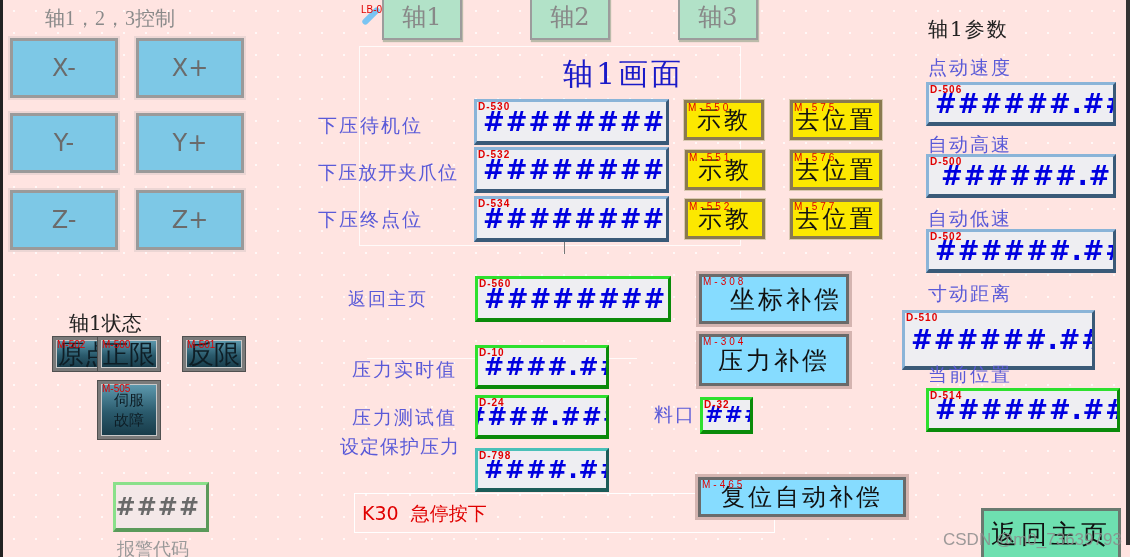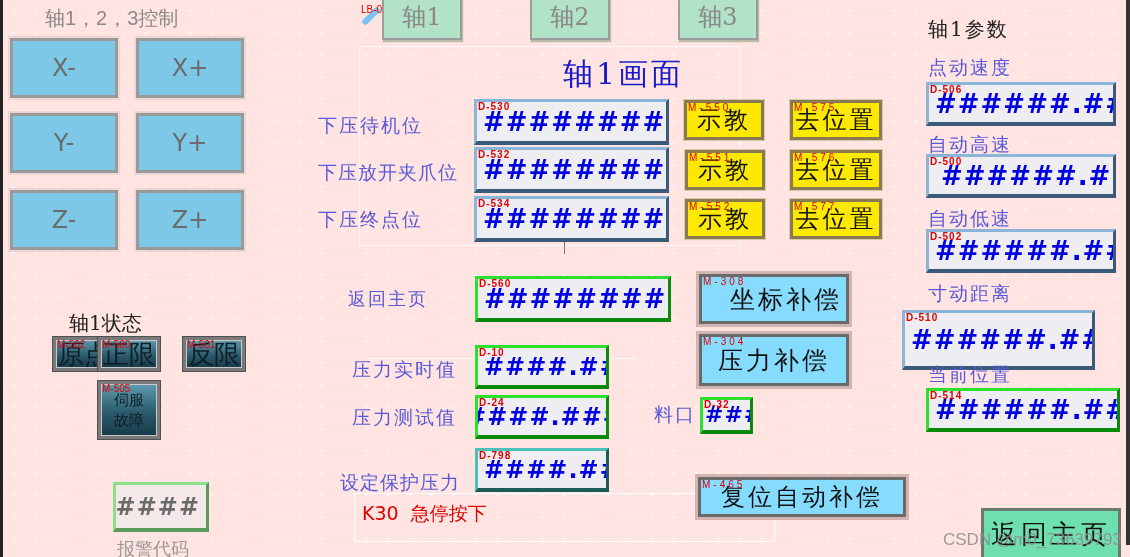--- a/index.html
+++ b/index.html
@@ -106,21 +106,21 @@
     position: absolute; left: 940px; top: 530px;
     color: rgba(140,140,140,0.85); font-family: "Liberation Sans", sans-serif; font-size: 17px;
     white-space: nowrap;
   }
 </style>
 </head>
 <body>
 
 <div id="screen">
 
-  <div class="abs lbl-gray" style="left:42px;top:5px;font-family:Liberation Sans, sans-serif;">轴1，2，3控制</div>
+  <div class="abs lbl-gray" style="left:42px;top:5px;font-family:Liberation Serif, serif;">轴1，2，3控制</div>
 
   <div class="jog" style="left:7px;top:38px;">X-</div>
   <div class="jog" style="left:133px;top:38px;">X+</div>
   <div class="jog" style="left:7px;top:113px;">Y-</div>
   <div class="jog" style="left:133px;top:113px;">Y+</div>
   <div class="jog" style="left:7px;top:190px;">Z-</div>
   <div class="jog" style="left:133px;top:190px;">Z+</div>
 
   <div class="abs lbl-black" style="left:66px;top:310px;">轴1状态</div>
 
@@ -227,27 +227,27 @@
     <span class="tag">D-24</span>
     <span class="val" style="font-size:24px;">####.###</span>
   </div>
 
   <div class="abs lbl-blue" style="left:651px;top:402px;">料口</div>
   <div class="num green-frame" style="left:697px;top:397px;width:53px;height:37px;padding-left:2px;">
     <span class="tag">D-32</span>
     <span class="val" style="font-size:22px;">###</span>
   </div>
 
-  <div class="abs lbl-blue" style="left:337px;top:470px;letter-spacing:1px;">设定保护压力</div>
+  <div class="abs lbl-blue" style="left:337px;top:434px;letter-spacing:1px;">设定保护压力</div>
   <div class="num teal-frame" style="left:472px;top:448px;width:134px;height:44px;">
     <span class="tag">D-798</span>
     <span class="val" style="font-size:24px;">####.###</span>
   </div>
 
-  <div class="frame-box" style="left:351px;top:493px;width:421px;height:49px;">
+  <div class="frame-box" style="left:351px;top:493px;width:421px;height:40px;">
     <span class="abs" style="left:7px;top:7px;color:#e00000;font-family:'DejaVu Sans',sans-serif;font-size:19px;white-space:pre;">K30  急停按下</span>
   </div>
 
   <div class="cbtn" style="left:695px;top:477px;width:208px;height:40px;font-size:24px;">
     <span class="tag">M-465</span>
     <span>复位自动补偿</span>
   </div>
 
   <div class="abs lbl-black" style="left:925px;top:16px;letter-spacing:2px;">轴1参数</div>
 

